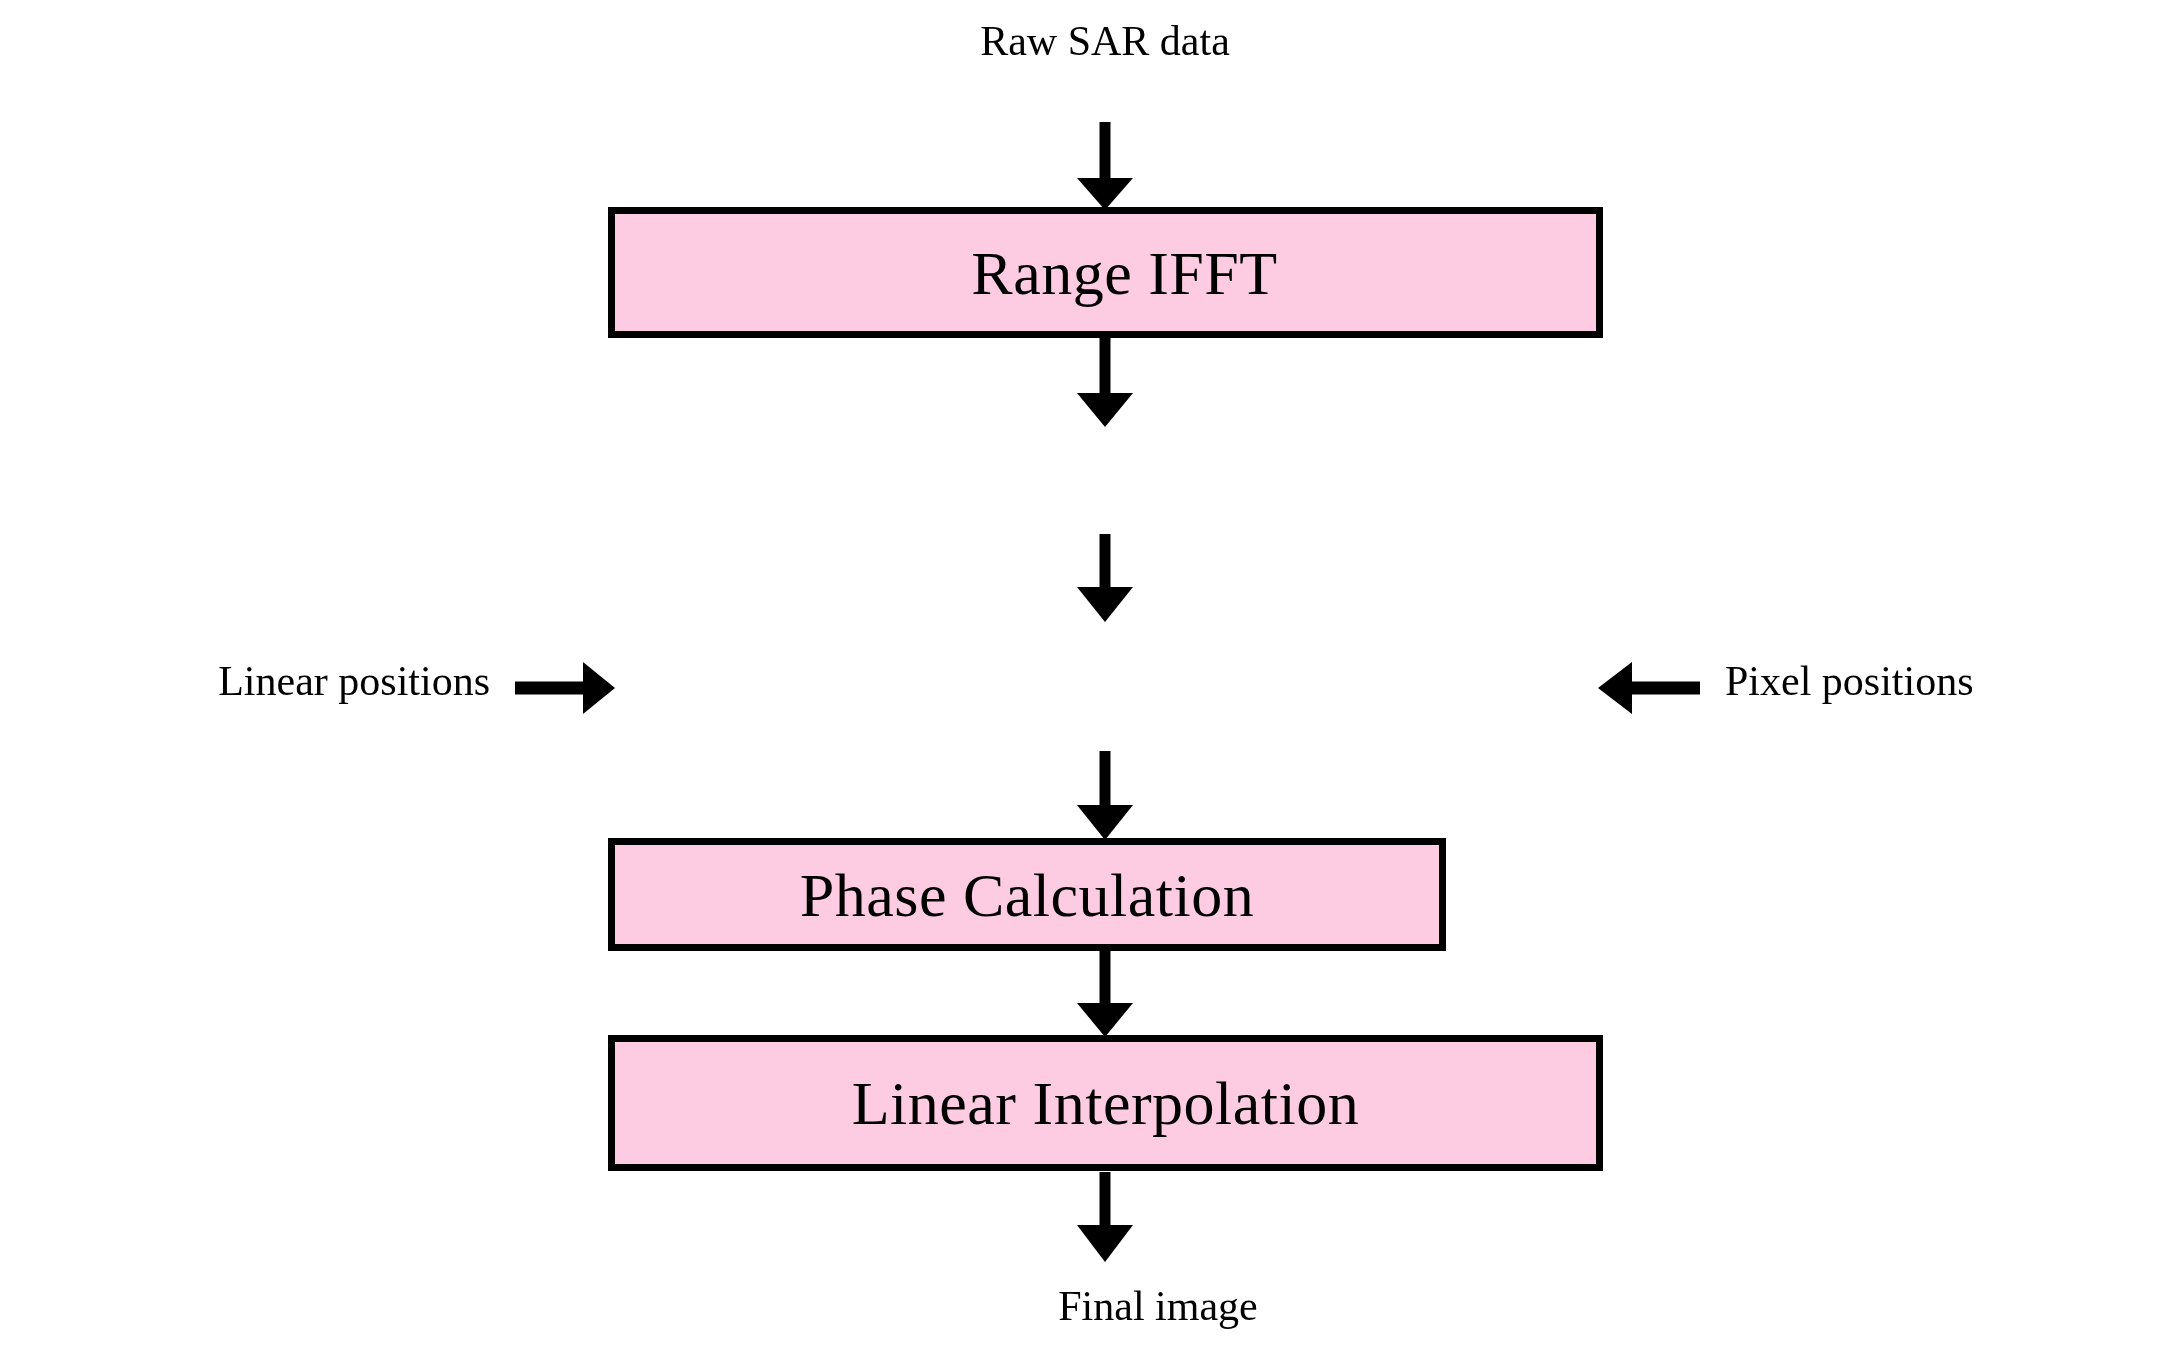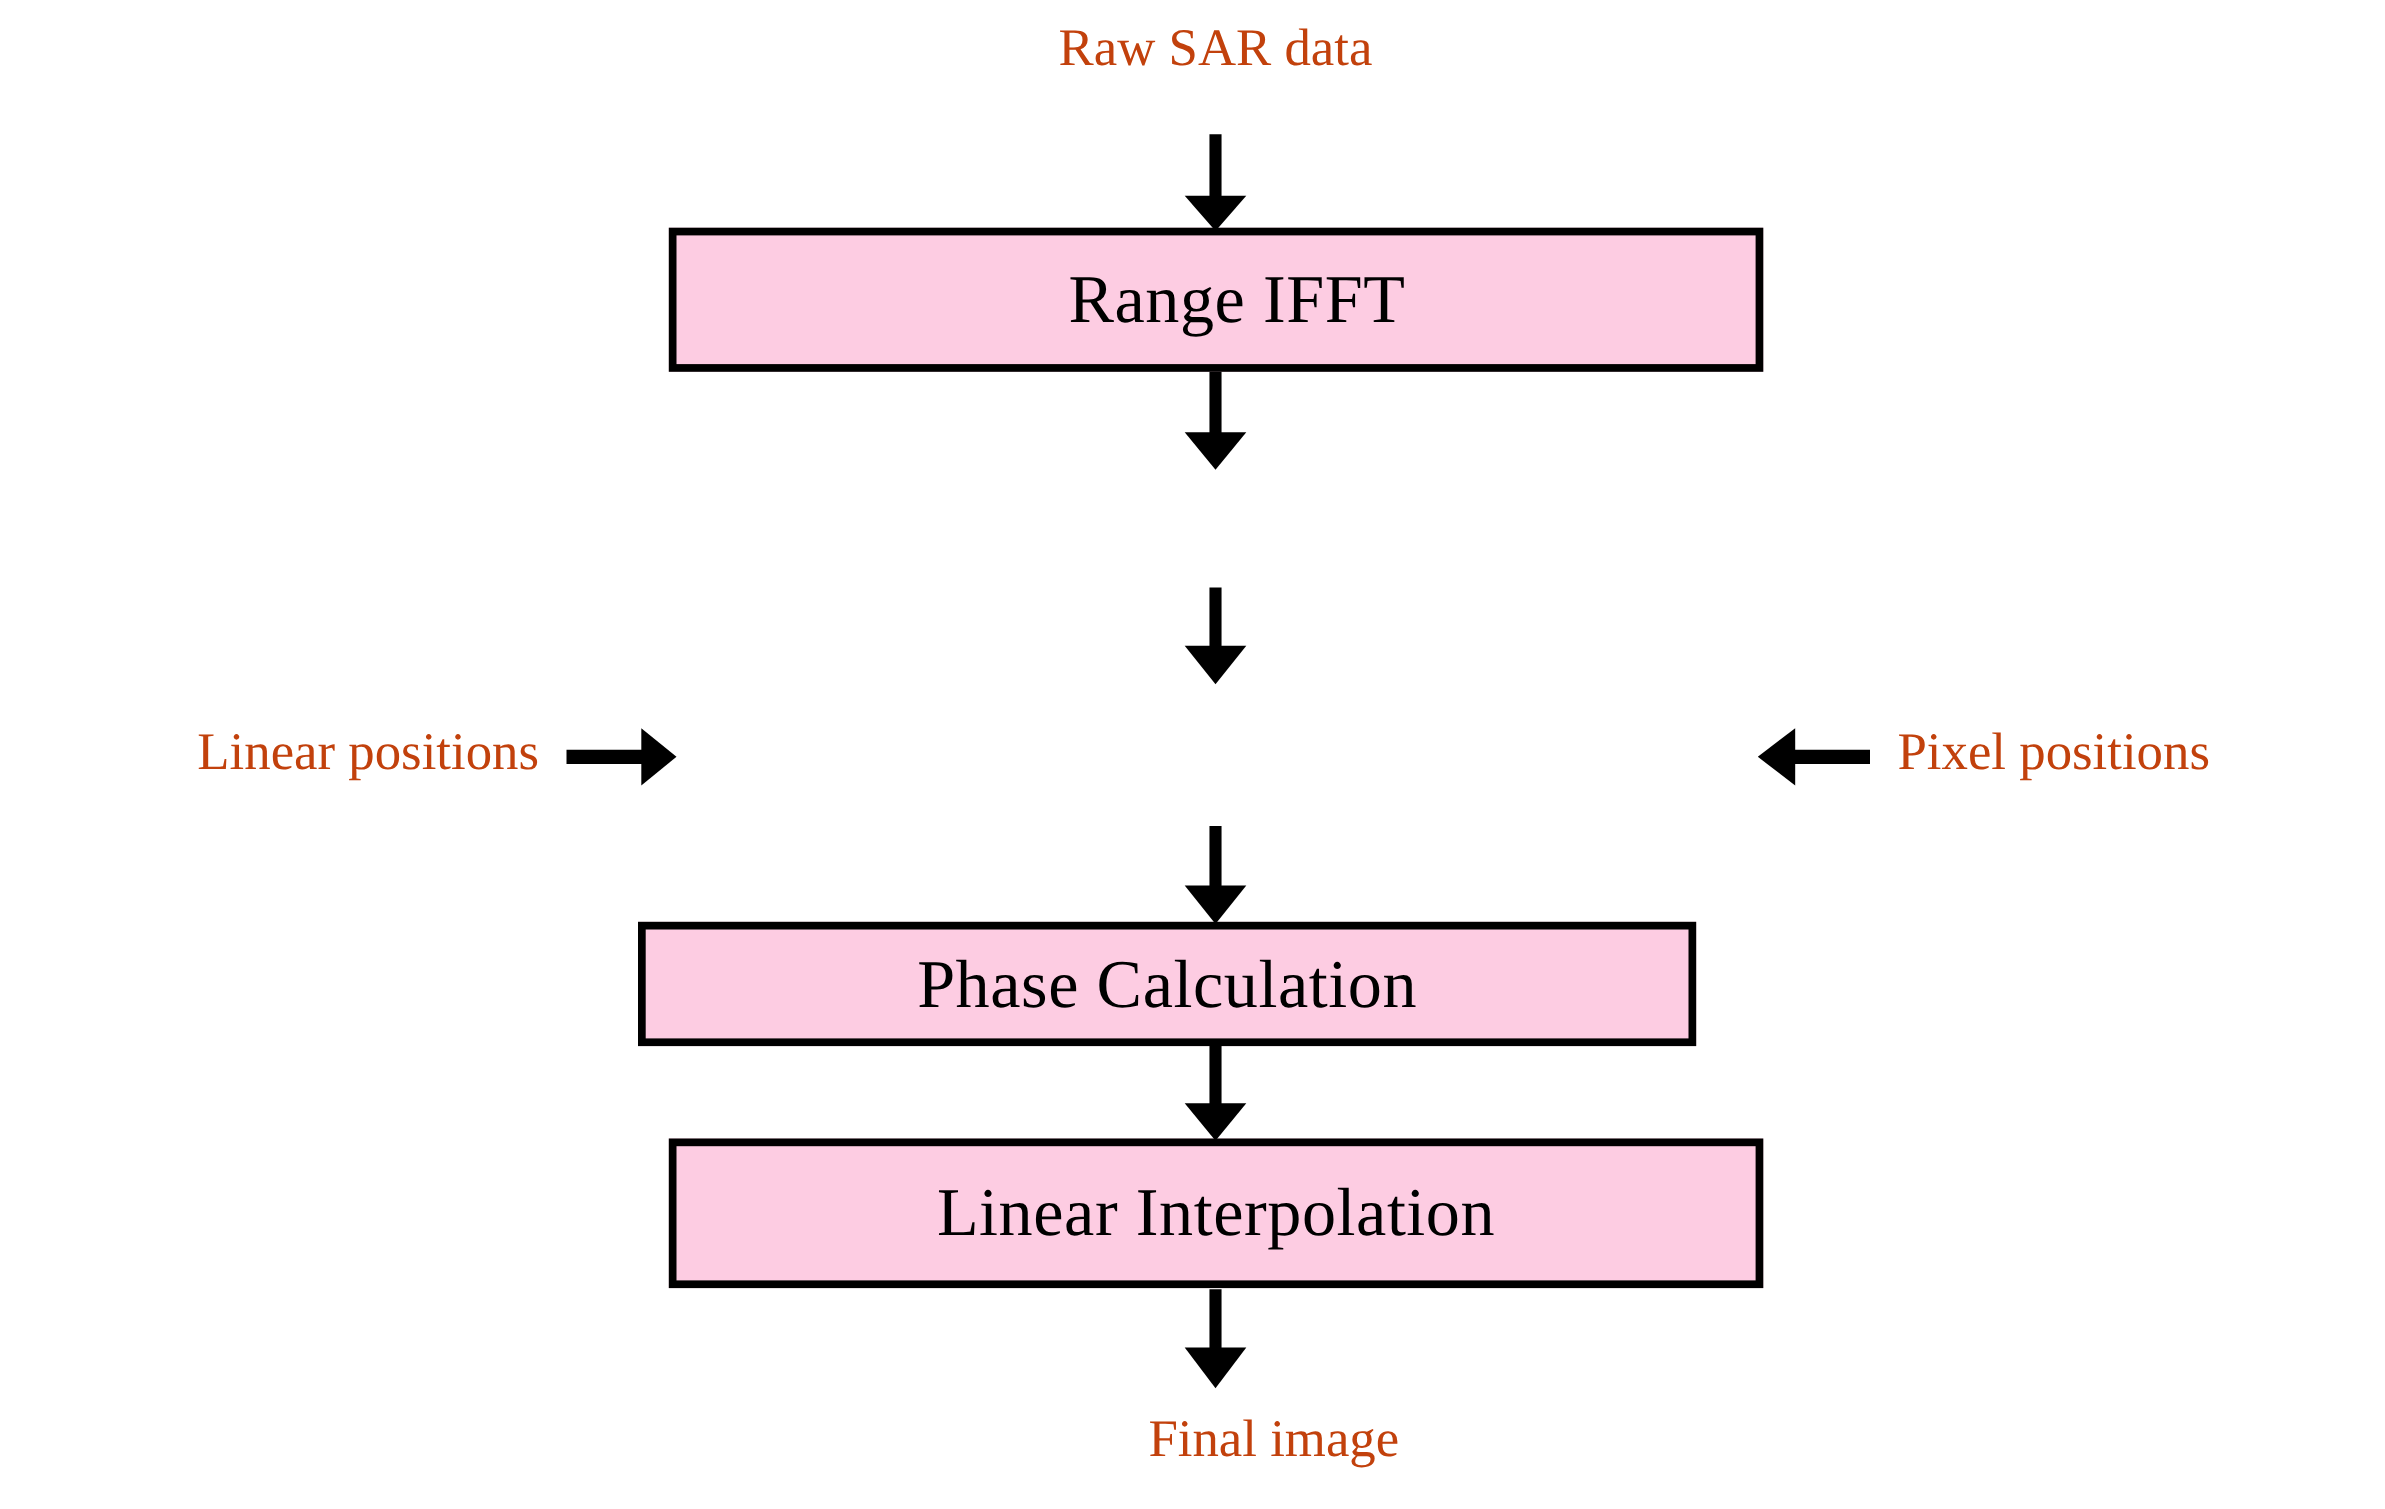--- a/index.html
+++ b/index.html
@@ -34,24 +34,24 @@
     font-size: 62px;
     line-height: 1;
     letter-spacing: 0.5px;
     white-space: nowrap;
     color: #000000;
   }
 
   
   .tlabel {
     position: absolute;
-    font-size: 48px;
+    font-size: 42px;
     line-height: 1;
     white-space: nowrap;
-    color: #c2410c;
+    color: #000000;
   }
   .tlabel.center {
     text-align: center;
     transform: translateX(-50%);
   }
   .tlabel.right-anchored {
     text-align: right;
   }
 
   
@@ -74,21 +74,21 @@
   <div class="tlabel right-anchored" style="left:10px; top:660px; width:480px;">Linear positions</div>
 
   <div class="tlabel" style="left:1725px; top:660px;text-align:center;">Pixel positions</div>
 
   <div class="pbox" style="left:608px; top:207px; width:995px; height:131px;padding-left:38px;">
     <span class="pbox-label">Range IFFT</span>
   </div>
 
 
 
-  <div class="pbox" style="left:580px; top:838px; width:962px; height:113px;">
+  <div class="pbox" style="left:608px; top:838px; width:838px; height:113px;">
     <span class="pbox-label">Phase Calculation</span>
   </div>
 
   <div class="pbox" style="left:608px; top:1035px; width:995px; height:136px;text-align:center;">
     <span class="pbox-label">Linear Interpolation</span>
   </div>
 
   <div class="tlabel center" style="left:1158px; top:1285px;text-align:right;">Final image</div>
 
   <svg id="arrows" viewBox="0 0 2168 1372">

